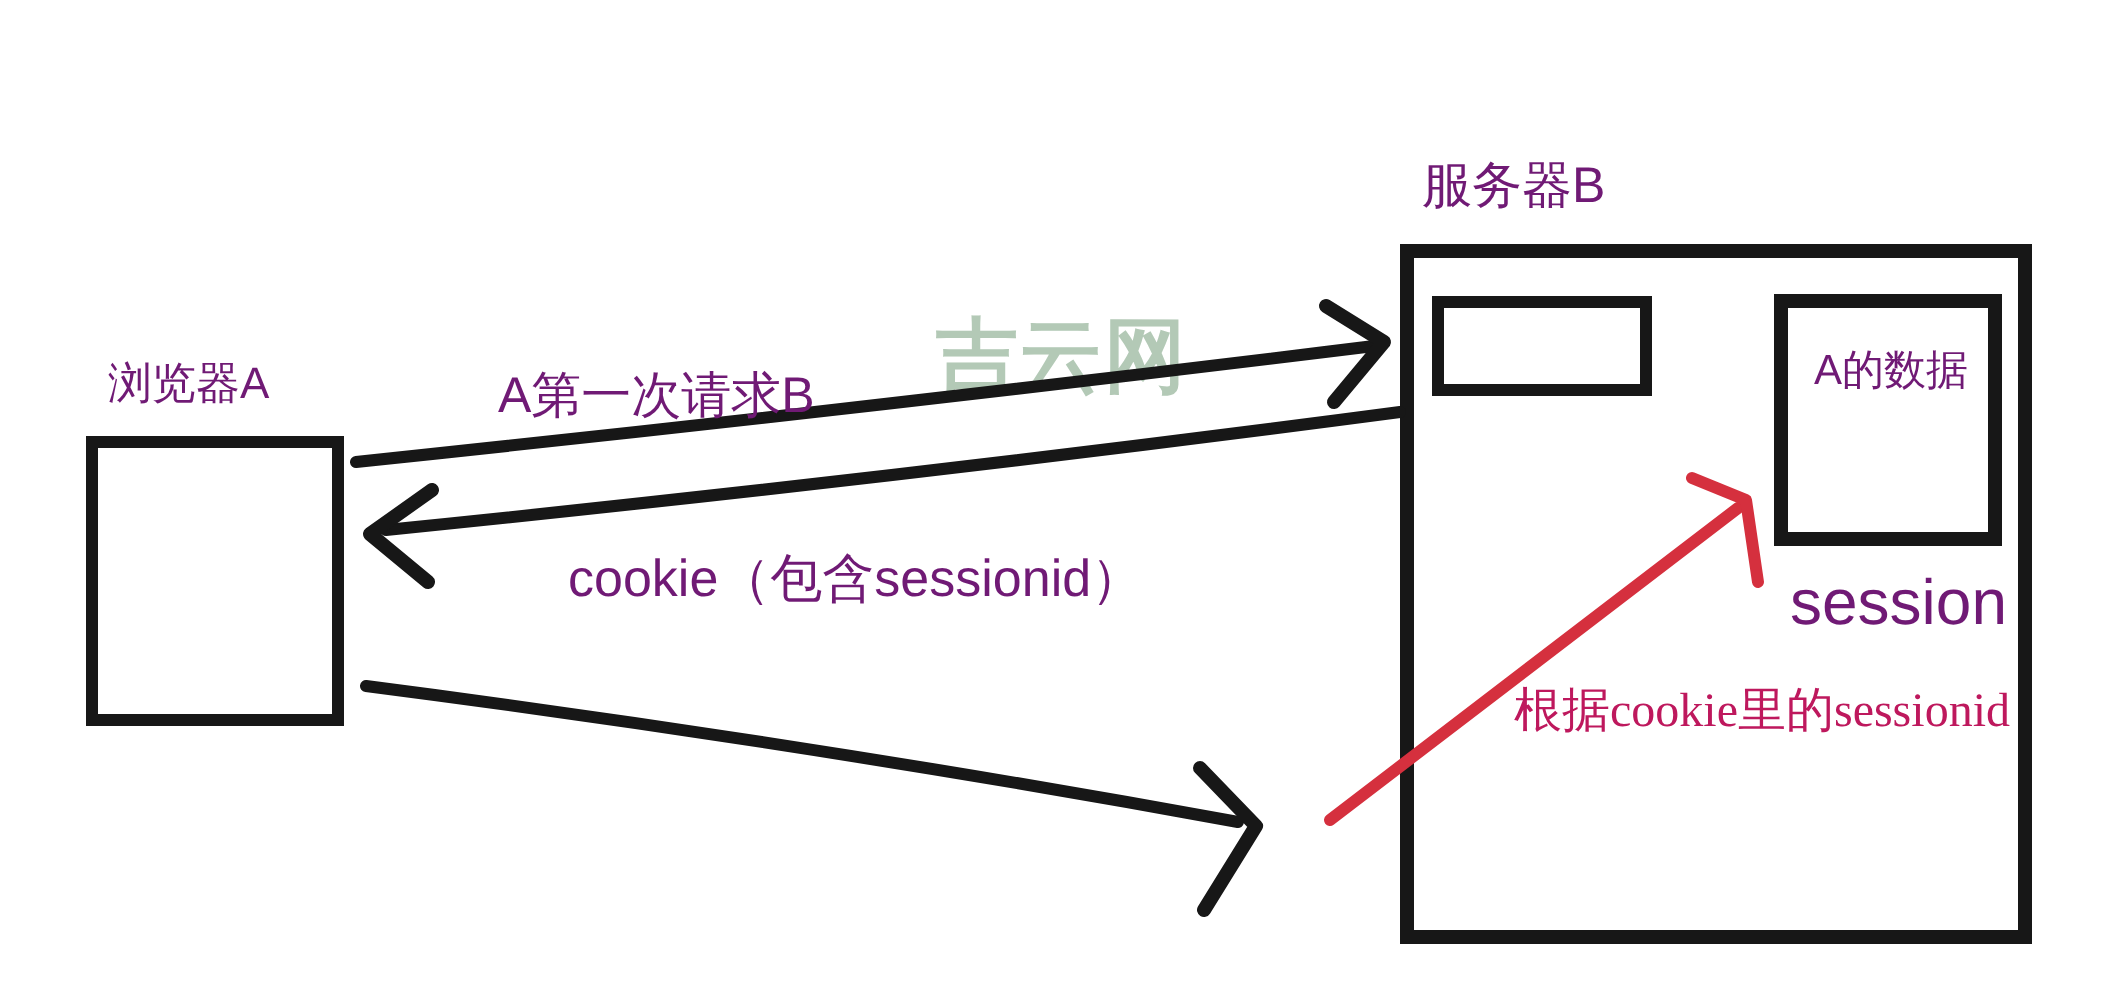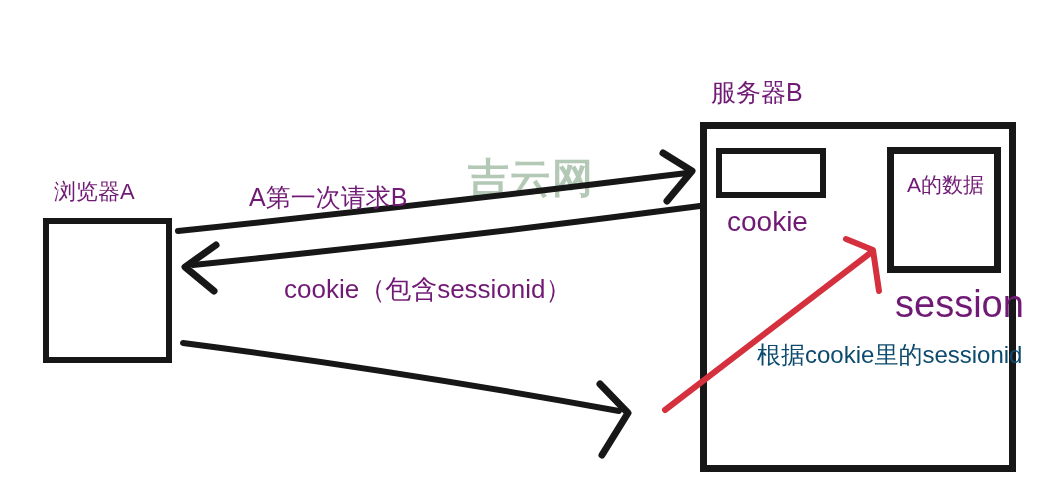--- a/index.html
+++ b/index.html
@@ -30,21 +30,21 @@
 
   
   .label { position: absolute; z-index: 4; color: #701a75; white-space: nowrap; }
   .browser-label        { left: 54px;  top: 177px; font-size: 22px; }
   .server-label         { left: 711px; top: 76px;  font-size: 25px; }
   .first-request-label  { left: 249px; top: 181px; font-size: 25px; }
   .cookie-response-label{ left: 284px; top: 272px; font-size: 26px; }
   .second-request-label { left: 215px; top: 390px; font-size: 27px; }
   .cookie-label         { left: 727px; top: 206px; font-size: 28px; }
   .session-data-label   { left: 887px; top: 171px; width: 114px; font-size: 21px; margin-left: 20px; }
-  .session-label        { left: 895px; top: 283px; font-size: 38px; }
+  .session-label        { left: 895px; top: 283px; font-size: 32px; }
   .session-lookup-label { left: 757px; top: 339px; font-size: 24px; }
 </style>
 </head>
 <body>
 
 <div class="canvas">
 
   <div class="watermark" style="color: rgb(179, 201, 182);">吉云网</div>
 
   <div class="box browser-box"></div>
@@ -72,18 +72,17 @@
     <g fill="none" stroke-linecap="round" stroke-linejoin="round" stroke="#d5303e">
       <path d="M 665 410 L 869 254" stroke-width="6"></path>
       <path d="M 846 239 L 873 250 L 879 291" stroke-width="6"></path>
     </g>
   </svg>
 
   <div class="label browser-label">浏览器A</div>
   <div class="label server-label">服务器B</div>
   <div class="label first-request-label">A第一次请求B</div>
   <div class="label cookie-response-label">cookie（包含sessionid）</div>
-  <div class="label cookie-label">cookie</div>
   <div class="label session-data-label">A的数据</div>
   <div class="label session-label">session</div>
-  <div class="label session-lookup-label" style="color: #0c4a6e;">根据cookie里的sessionid</div>
+  <div class="label session-lookup-label" style="color: #be185d; font-family: Liberation Serif, serif;">根据cookie里的sessionid</div>
 
 </div>
 
 </body></html>

